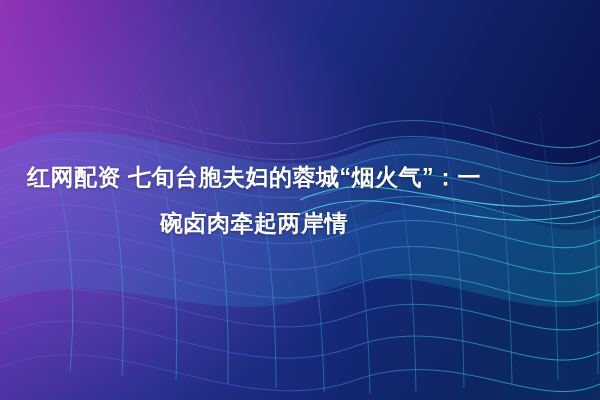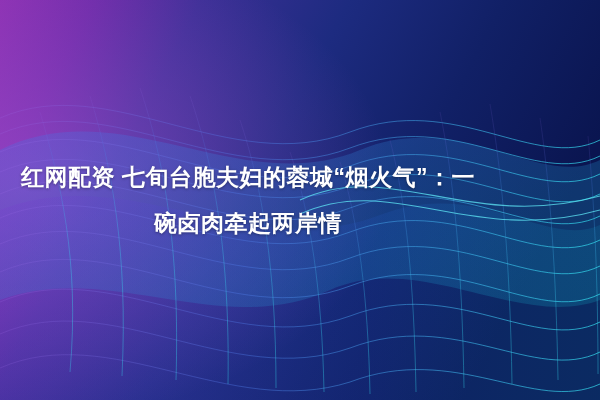--- a/index.html
+++ b/index.html
@@ -21,21 +21,21 @@
   }
   .bg-svg {
     position: absolute;
     inset: 0;
     width: 600px;
     height: 400px;
     display: block;
   }
   .headline-wrap {
     position: absolute;
-    left: 8px;
+    left: 14px;
     top: 0;
     width: 480px;
     height: 400px;
     display: flex;
     align-items: center;
     justify-content: center;
   }
   .headline {
     width: 600px;
     text-align: center;

